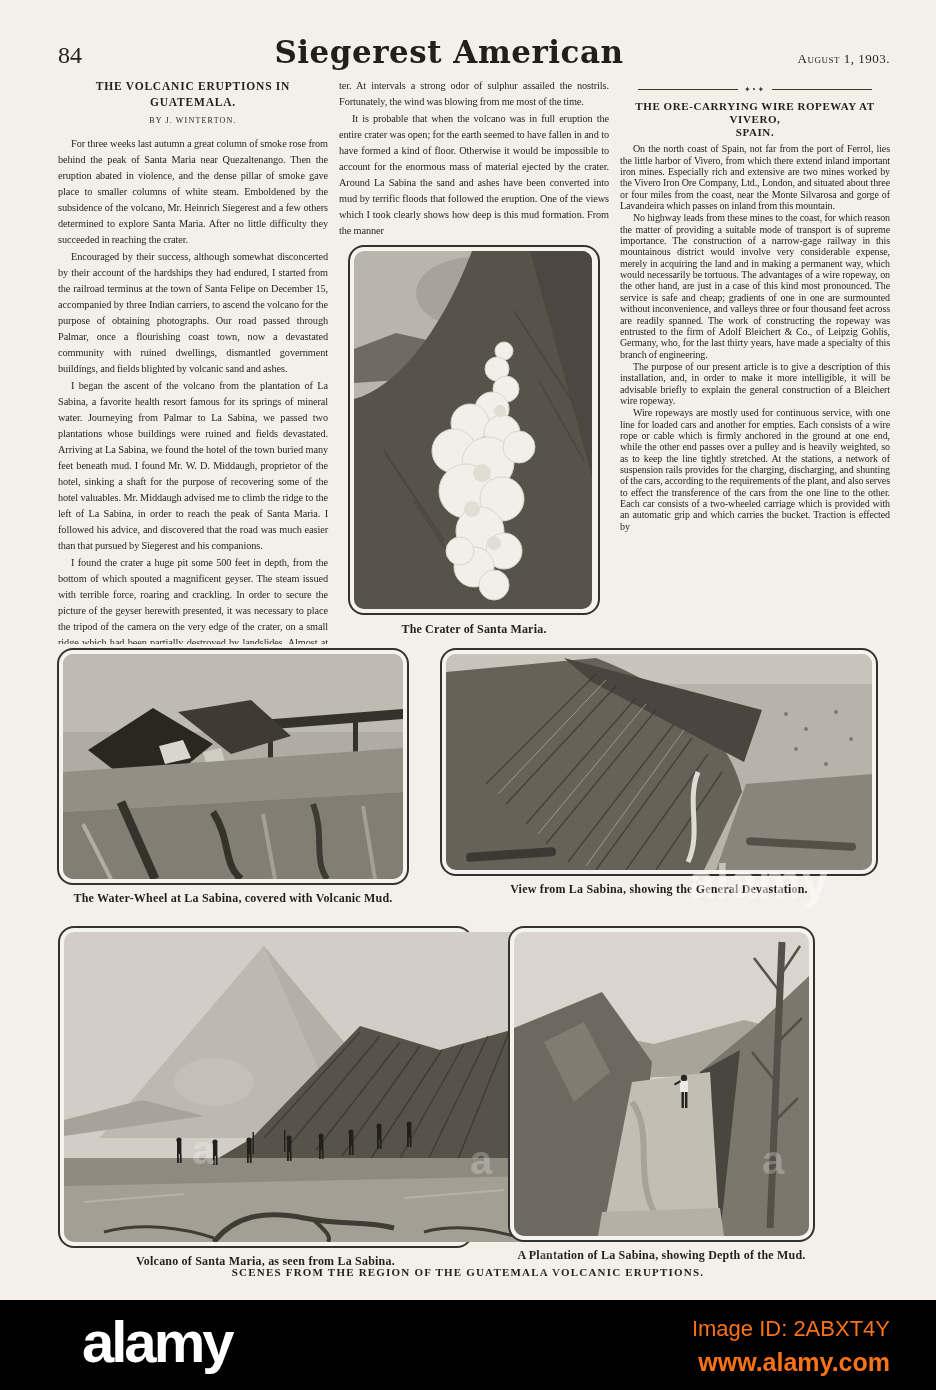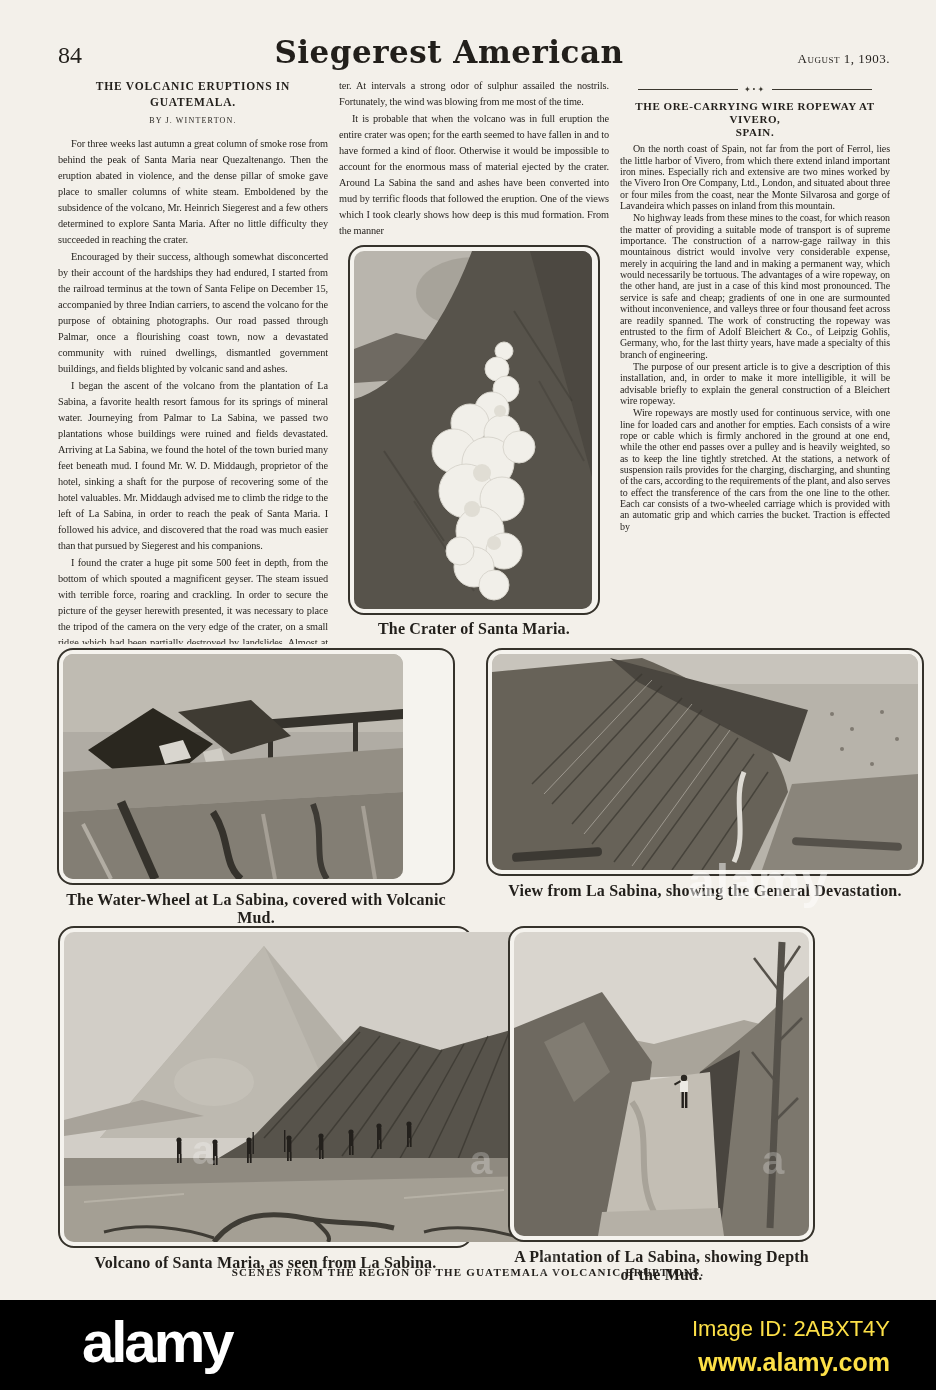--- a/index.html
+++ b/index.html
@@ -29,41 +29,41 @@
   .divider .rule { flex:1; border-top:1px solid #3a372f; }
   .divider .orn { padding:0 6px; font-size:8px; color:#3a372f; letter-spacing:2px; }
   .ore-title { font-size:11px; font-weight:bold; text-align:center; letter-spacing:0.6px;
                line-height:13px; margin-bottom:4px !important; text-indent:0 !important; }
 
   
   .photo-frame { border:2px solid #35322b; border-radius:16px; padding:4px; background:#f5f3ee;
                  box-sizing:border-box; }
   .photo-frame svg { display:block; border-radius:10px; }
   figure { margin:0; }
-  figcaption { font-size:16px; font-weight:bold; text-align:center; margin-top:6px; letter-spacing:0.2px; }
+  figcaption { font-size:12px; font-weight:bold; text-align:center; margin-top:6px; letter-spacing:0.2px; }
 
   .crater-fig { width:252px; margin:6px auto 0 auto; }
 
   .photo-row-1 { position:absolute; top:648px; left:57px; display:flex; gap:31px; align-items:flex-start; }
   .photo-row-2 { position:absolute; top:926px; left:58px; display:flex; gap:35px; align-items:flex-start; }
 
   .series-caption { position:absolute; top:1266px; left:0; width:936px; text-align:center;
                     font-size:11px; font-weight:bold; letter-spacing:1.2px; }
 
   
   .wm { position:absolute; color:#ffffff; font-family:"Liberation Sans", sans-serif; font-weight:bold;
         pointer-events:none; }
   .wm-large { top:854px; left:688px; font-size:48px; opacity:0.5; letter-spacing:1px; }
   .wm-a { font-size:40px; opacity:0.25; }
 
   
   .alamy-bar { position:absolute; top:1300px; left:0; width:936px; height:90px; background:#000; }
   .alamy-logo { position:absolute; left:82px; top:8px; color:#fff; font-family:"Liberation Sans", sans-serif;
                 font-weight:bold; font-size:58px; letter-spacing:-3px; }
-  .alamy-right { position:absolute; right:46px; top:16px; text-align:right; color:#fde047;
+  .alamy-right { position:absolute; right:46px; top:16px; text-align:right; color:#f97316;
                  font-family:"Liberation Sans", sans-serif;margin-left:28px; }
   .alamy-id { font-size:22px; margin-bottom:6px; }
   .alamy-url { font-size:25px; font-weight:bold; }
 </style>
 </head>
 <body>
 
 <div class="page-wrap">
   <div class="scan"></div>
 
@@ -142,21 +142,21 @@
         <span>SPAIN.</span>
       </p>
       <p>On the north coast of Spain, not far from the port of Ferrol, lies the little harbor of Vivero, from which there extend inland important iron mines. Especially rich and extensive are two mines worked by the Vivero Iron Ore Company, Ltd., London, and situated about three or four miles from the coast, near the Monte Silvarosa and gorge of Lavandeira which passes on inland from this mountain.</p>
       <p>No highway leads from these mines to the coast, for which reason the matter of providing a suitable mode of transport is of supreme importance. The construction of a narrow-gage railway in this mountainous district would involve very considerable expense, merely in acquiring the land and in making a permanent way, which would necessarily be tortuous. The advantages of a wire ropeway, on the other hand, are just in a case of this kind most pronounced. The service is safe and cheap; gradients of one in one are surmounted without inconvenience, and valleys three or four thousand feet across are readily spanned. The work of constructing the ropeway was entrusted to the firm of Adolf Bleichert &amp; Co., of Leipzig Gohlis, Germany, who, for the last thirty years, have made a specialty of this branch of engineering.</p>
       <p>The purpose of our present article is to give a description of this installation, and, in order to make it more intelligible, it will be advisable briefly to explain the general construction of a Bleichert wire ropeway.</p>
       <p>Wire ropeways are mostly used for continuous service, with one line for loaded cars and another for empties. Each consists of a wire rope or cable which is firmly anchored in the ground at one end, while the other end passes over a pulley and is heavily weighted, so as to keep the line tightly stretched. At the stations, a network of suspension rails provides for the charging, discharging, and shunting of the cars, according to the requirements of the plant, and also serves to effect the transference of the cars from the one line to the other. Each car consists of a two-wheeled carriage which is provided with an automatic grip and which carries the bucket. Traction is effected by</p>
     </div>
   </div>
 
   <div class="photo-row-1">
-    <figure style="width:398px;font-family:Liberation Serif, serif;">
+    <figure style="width:352px;font-family:Liberation Serif, serif;">
       <div class="photo-frame">
         <svg viewBox="0 0 340 225" width="340" height="225">
           <rect width="340" height="225" fill="#b0aca4"></rect>
           <rect y="0" width="340" height="78" fill="#bfbbb2"></rect>
           <polygon points="145,70 340,55 340,65 145,80" fill="#35322c"></polygon>
           <rect x="205" y="74" width="5" height="42" fill="#35322c"></rect>
           <rect x="290" y="63" width="5" height="40" fill="#35322c"></rect>
           <polygon points="25,96 90,54 150,90 118,116 56,120" fill="#2a271f"></polygon>
           <polygon points="115,58 188,46 228,82 168,100" fill="#3f3b33"></polygon>
           <polygon points="96,92 120,86 128,104 102,110" fill="#d9d6cf"></polygon>

